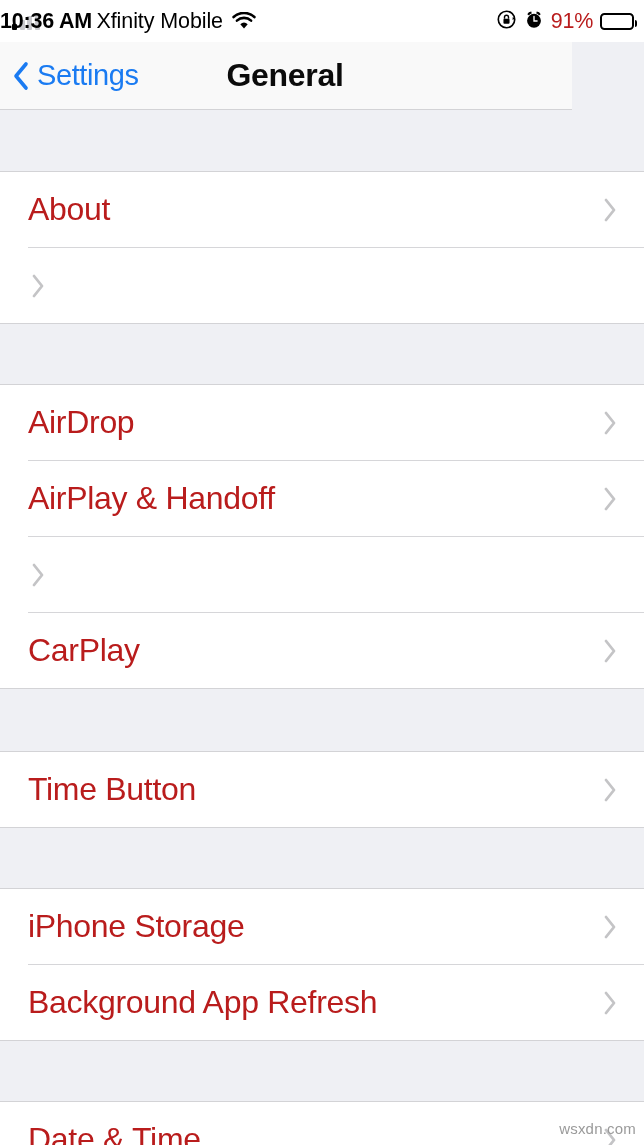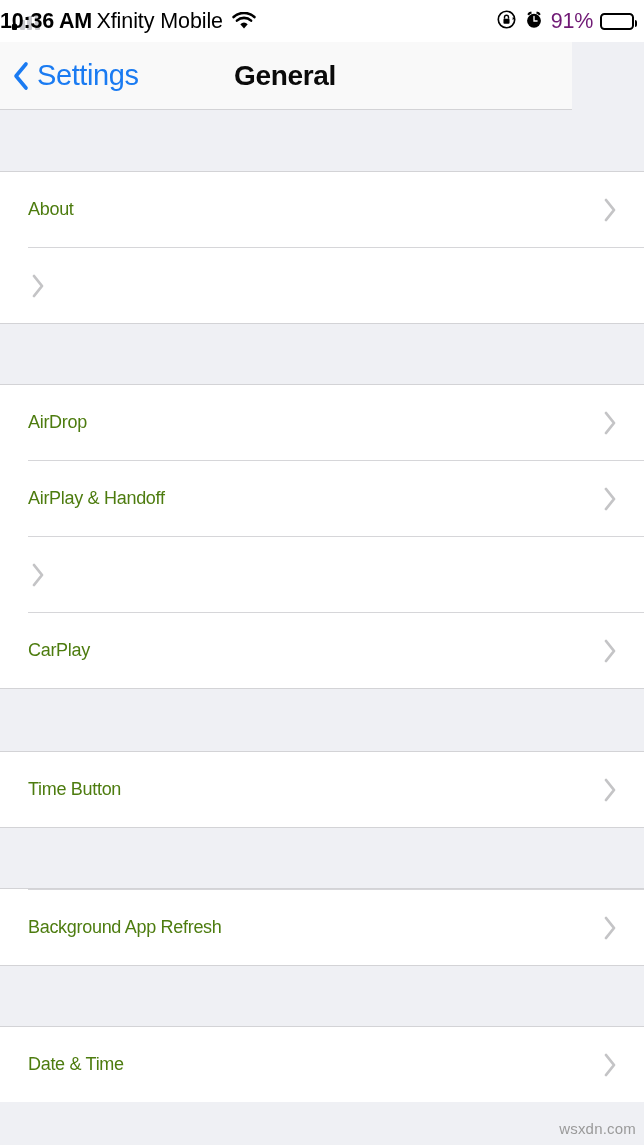--- a/index.html
+++ b/index.html
@@ -37,21 +37,21 @@
     position:absolute; left:0; right:0; top:0; height:42px;
     display:flex; align-items:center; justify-content:flex-start;
     pointer-events:none;
   }
   .clock{ font-size:21.5px; font-weight:bold; color:#000; letter-spacing:-0.2px; }
 
   .status-right{
     position:absolute; right:10px; top:0; height:42px;
     display:flex; align-items:center; gap:7px;
   }
-  .battery-pct{ font-size:21.5px; color:#701a75; letter-spacing:-0.3px; }
+  .battery-pct{ font-size:21.5px; color:#b91c1c; letter-spacing:-0.3px; }
   .battery{
     width:34px; height:17px; border:2px solid #000;
     border-radius:4.5px; position:relative; padding:1.5px;
   }
   .battery::after{
     content:""; position:absolute; right:-5px; top:5px;
     width:2.5px; height:7px; background:#000; border-radius:0 2px 2px 0;
   }
   .battery .fill{ height:100%; width:88%; background:#000; border-radius:2px; }
 
@@ -64,34 +64,34 @@
   }
   .back-btn{
     position:absolute; left:12px;
     display:flex; align-items:center; gap:7px;
     cursor:pointer;
   }
   .back-chevron{ width:18px; height:30px; display:block; }
   .back-label{ font-size:29px; color:#1a7bf2; letter-spacing:-0.4px; }
   .nav-title{
     position:absolute; left:0; right:0; text-align:center;
-    font-size:28px; font-weight:bold; color:#0b0b0b; letter-spacing:-0.3px;
+    font-size:32px; font-weight:bold; color:#0b0b0b; letter-spacing:-0.3px;
     transform:translateX(-1px);
   }
 
   
   .content{ width:644px; background:#eff0f4; }
   .gap{ background:#eff0f4; border-top:1px solid #d3d3d6; border-bottom:1px solid #d3d3d6; }
   .gap.first{ border-top:none; }
   .group{ background:#ffffff; }
   .row{
     position:relative; display:flex; align-items:center;
     height:75px; padding:0 0 0 28px; background:#ffffff; cursor:pointer;
   }
-  .row-label{ font-size:18px; color:#4d7c0f; letter-spacing:-0.3px; flex:1; }
+  .row-label{ font-size:32px; color:#b91c1c; letter-spacing:-0.3px; flex:1; }
   .row-chevron{ width:20px; height:32px; margin-right:24px; display:block; }
   .sep{ height:1px; background:#d6d6d9; margin-left:28px; }
 
   
   .watermark{
     position:absolute; right:8px; bottom:8px;
     font-size:15px; color:#9a9a9a; letter-spacing:0.2px;
     font-family:"Liberation Sans", sans-serif;
   }
 </style>
@@ -205,20 +205,26 @@
       <div class="group">
         <div class="row">
           <span class="row-label">Time Button</span>
           <span class="row-chevron"><svg width="20" height="32" viewBox="0 0 20 32">
               <path d="M6 6 L14 16 L6 26" stroke="#c4c4c6" stroke-width="2.8" fill="none" stroke-linecap="round" stroke-linejoin="round"></path>
             </svg></span>
         </div>
       </div>
       <div class="gap" style="height: 62px;"></div>
       <div class="group">
+        <div class="row">
+          <span class="row-label">iPhone Storage</span>
+          <span class="row-chevron"><svg width="20" height="32" viewBox="0 0 20 32">
+              <path d="M6 6 L14 16 L6 26" stroke="#c4c4c6" stroke-width="2.8" fill="none" stroke-linecap="round" stroke-linejoin="round"></path>
+            </svg></span>
+        </div>
         <div class="sep"></div>
         <div class="row">
           <span class="row-label">Background App Refresh</span>
           <span class="row-chevron"><svg width="20" height="32" viewBox="0 0 20 32">
               <path d="M6 6 L14 16 L6 26" stroke="#c4c4c6" stroke-width="2.8" fill="none" stroke-linecap="round" stroke-linejoin="round"></path>
             </svg></span>
         </div>
       </div>
       <div class="gap" style="height: 62px;"></div>
       <div class="group">

